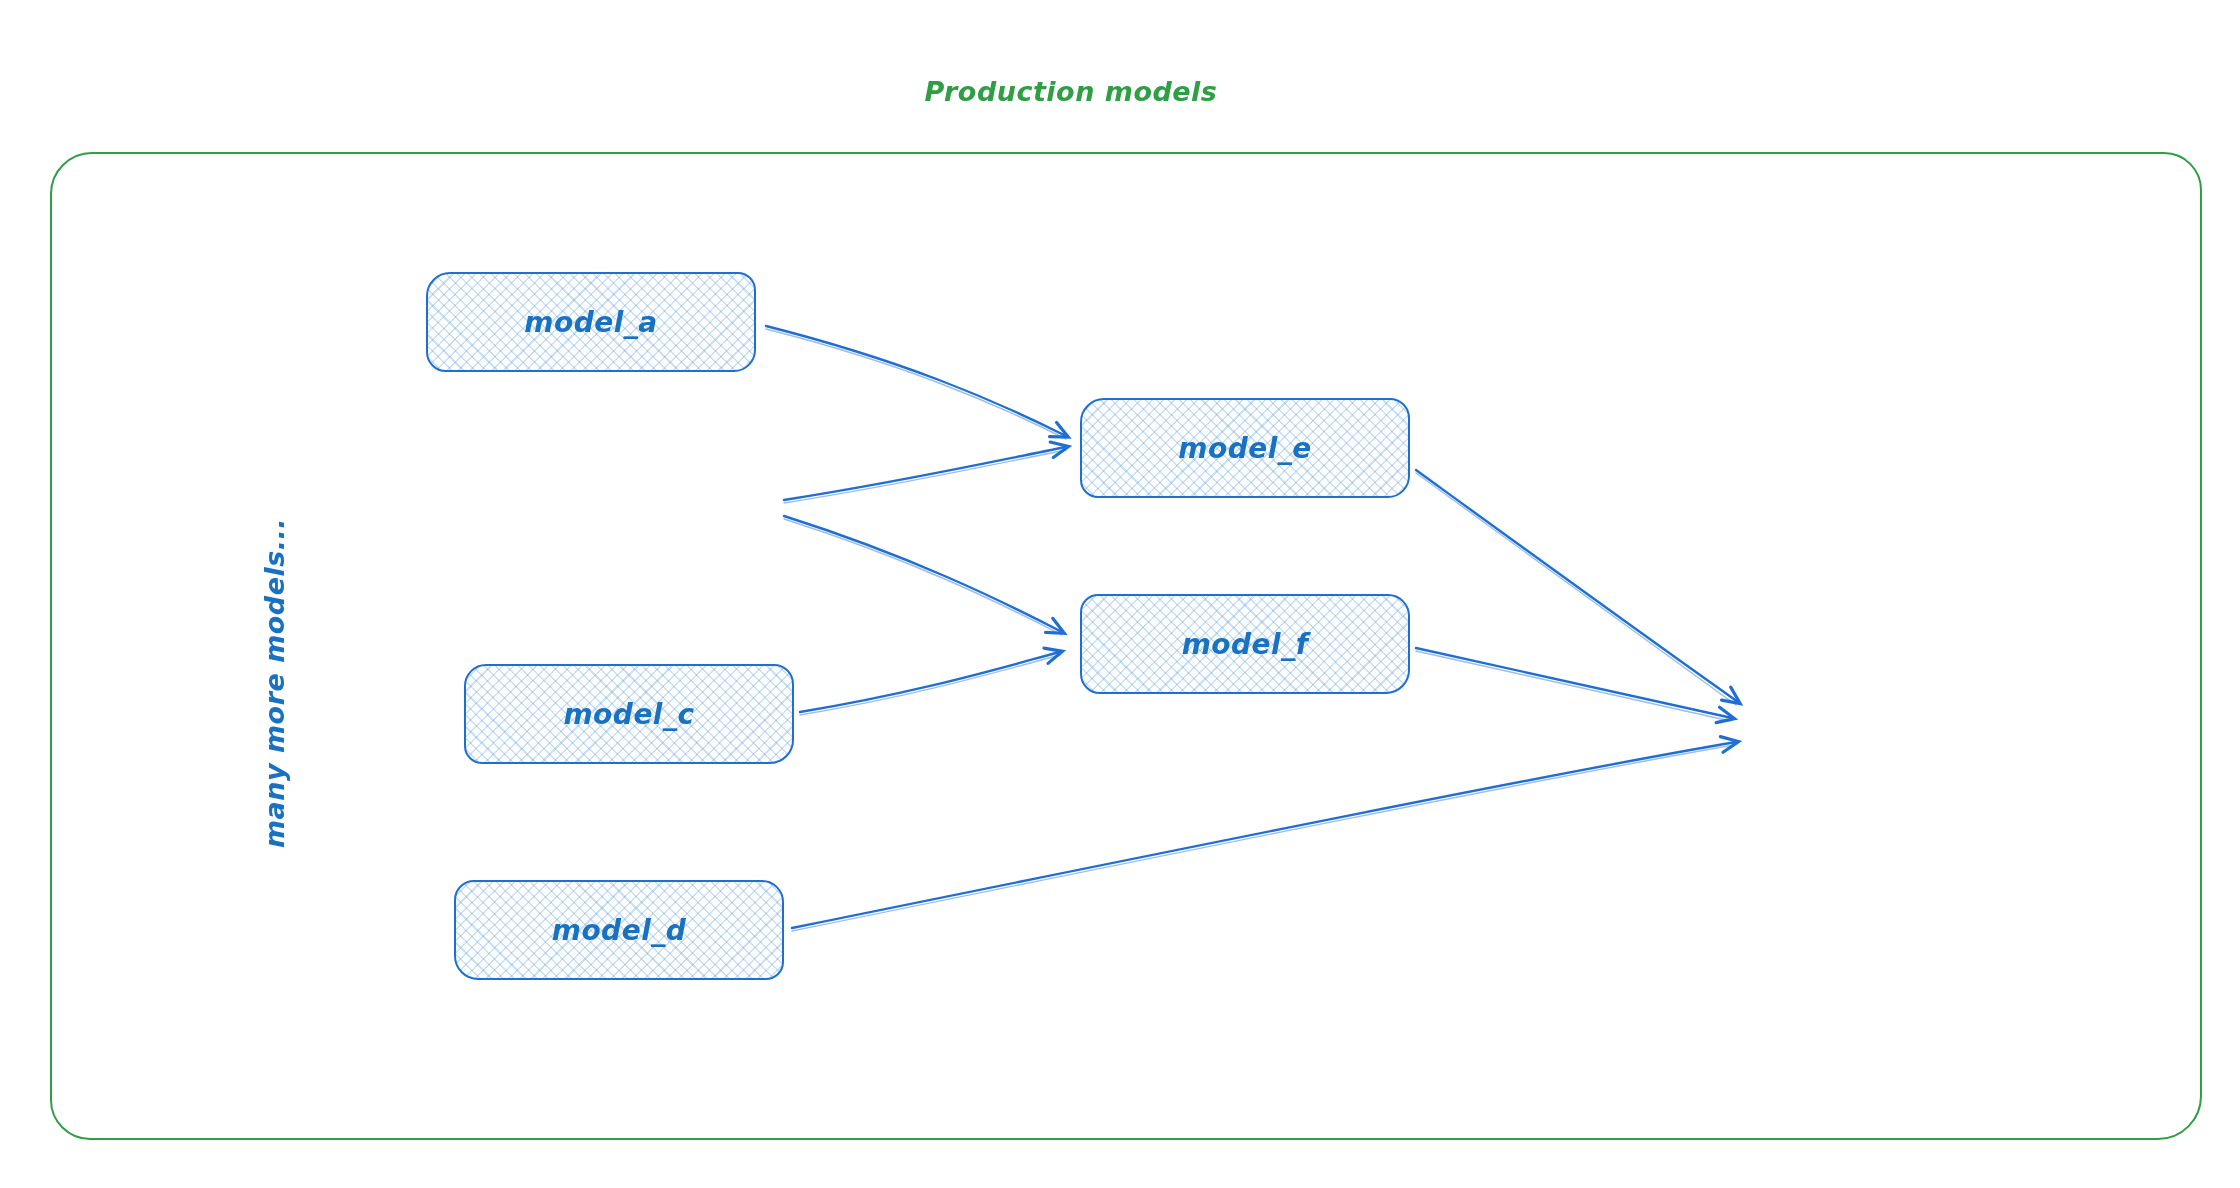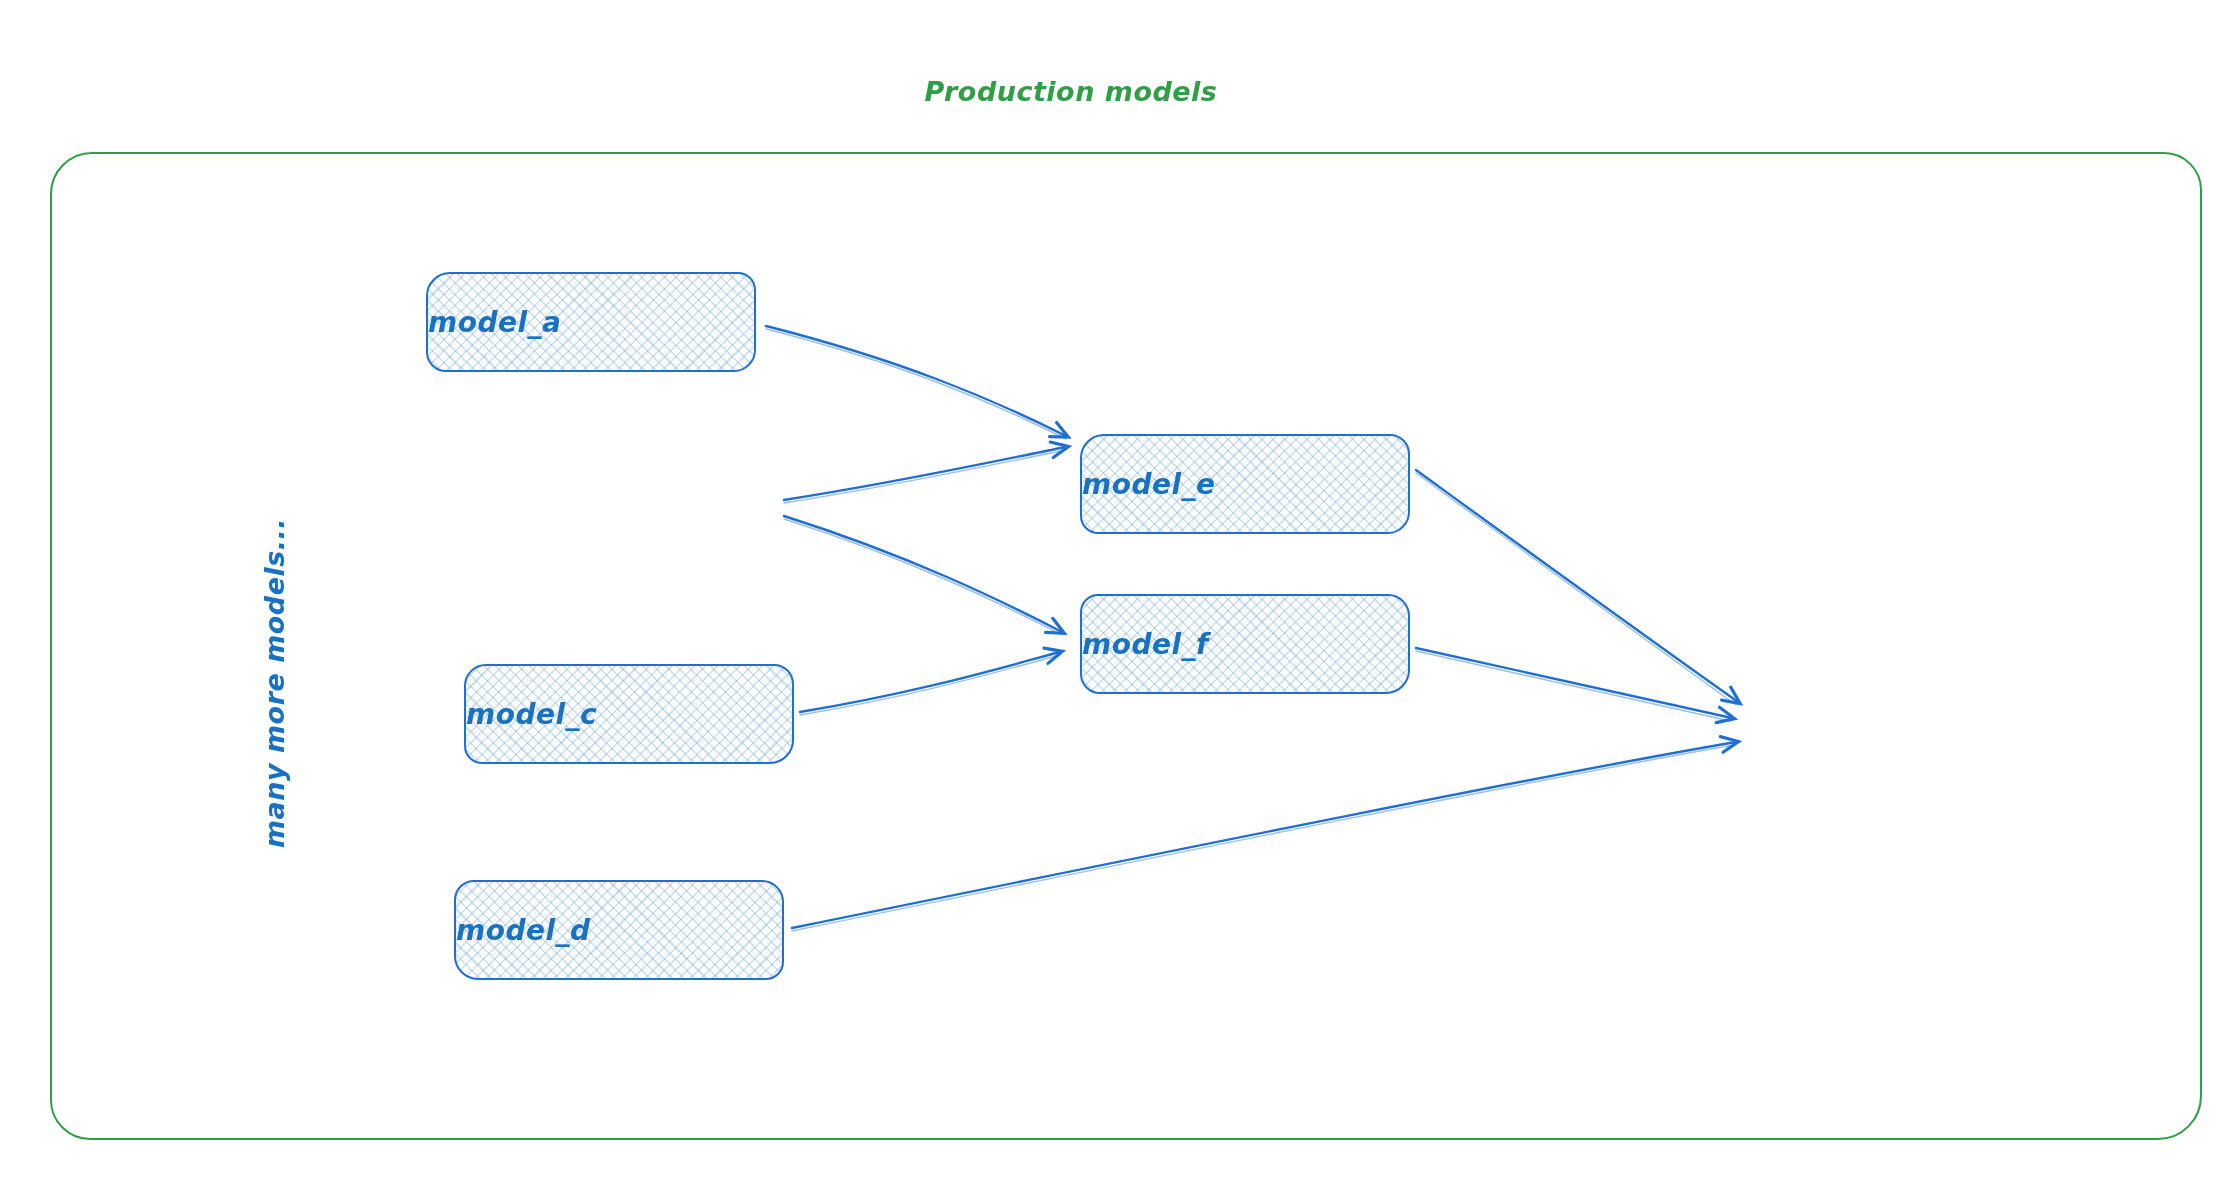--- a/index.html
+++ b/index.html
@@ -56,38 +56,39 @@
   }
 
   .node {
     position: absolute;
     width: 330px;
     height: 100px;
     box-sizing: border-box;
     border: 2.5px solid #1f6fd2;
     display: flex;
     align-items: center;
+    justify-content: center;
     color: #1971c2;
     font-size: 28px;
     font-style: italic;
     font-weight: 600;
     letter-spacing: 0.5px;
     background-color: #fbfdff;
     background-image:
       repeating-linear-gradient(45deg, rgba(25,113,194,0.20) 0 1.5px, transparent 1.5px 8px),
       repeating-linear-gradient(-45deg, rgba(25,113,194,0.20) 0 1.5px, transparent 1.5px 8px);
   }
 
   .node span { position: relative; z-index: 2; }
 
   .node-a { left: 426px;  top: 272px; border-radius: 24px 18px 22px 20px; }
   .node-b { left: 448px;  top: 458px; border-radius: 18px 24px 20px 22px; }
   .node-c { left: 464px;  top: 664px; border-radius: 22px 20px 24px 18px; }
   .node-d { left: 454px;  top: 880px; border-radius: 20px 22px 18px 24px; }
-  .node-e { left: 1080px; top: 398px; border-radius: 24px 20px 22px 18px; margin-top: 36px; }
+  .node-e { left: 1080px; top: 398px; border-radius: 24px 20px 22px 18px; }
   .node-f { left: 1080px; top: 594px; border-radius: 18px 22px 24px 20px; }
   .node-g { left: 1752px; top: 688px; border-radius: 22px 24px 18px 20px; }
 
   .edges-layer {
     position: absolute;
     left: 0;
     top: 0;
     width: 2240px;
     height: 1188px;
     pointer-events: none;

